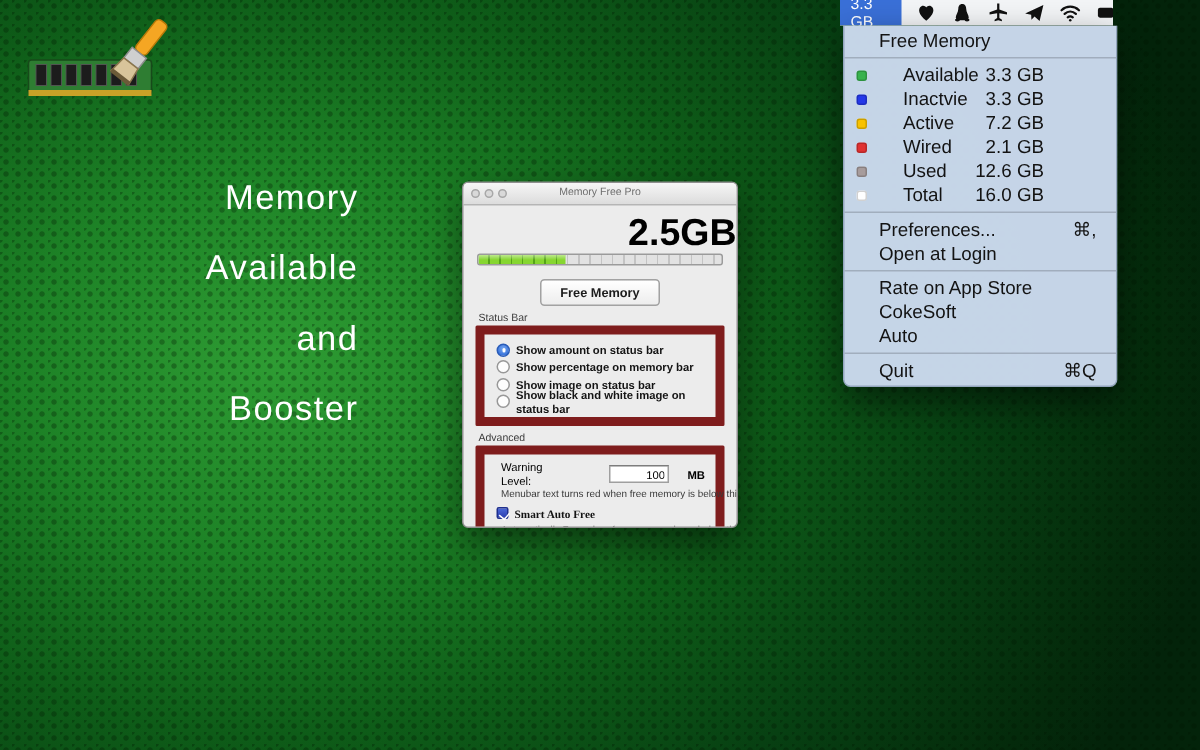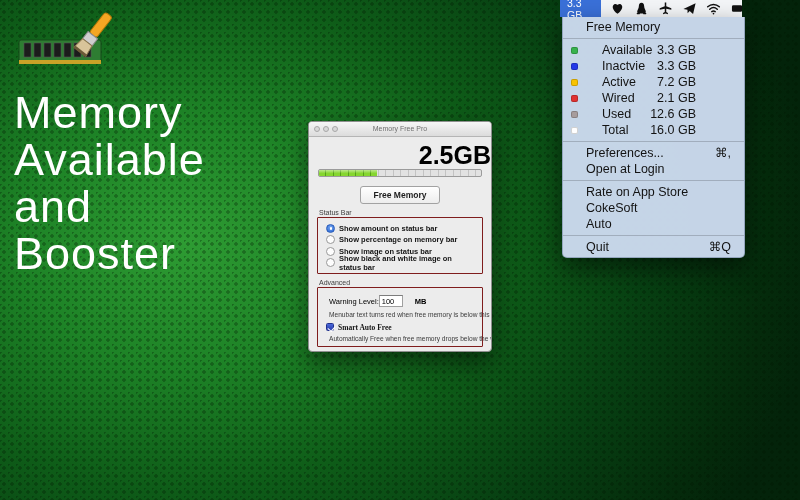--- a/index.html
+++ b/index.html
@@ -7,22 +7,22 @@
        font-family:"Liberation Sans",sans-serif;-webkit-font-smoothing:antialiased;}
 
   
   .wallpaper{position:absolute;inset:0;
     background:
       radial-gradient(circle at 4px 4px, rgba(0,22,0,.30) 1.5px, transparent 2.1px),
       radial-gradient(circle at 0px 0px, rgba(0,22,0,.30) 1.5px, transparent 2.1px),
       radial-gradient(ellipse 640px 500px at 23% 48%, #2e9c33 0%, #1d8226 26%, #0e5c18 50%, #074012 72%, #042a0b 92%, #03230a 100%);
     background-size:8px 8px,8px 8px,100% 100%;}
 
-  .heading{position:absolute;left:14px;top:89px;width:225px;text-align:left;
-    color:#fff;font-size:45px;line-height:47px;font-weight:400;letter-spacing:1px;}
+  .heading{position:absolute;left:14px;top:108px;width:225px;text-align:right;
+    color:#fff;font-size:23px;line-height:47px;font-weight:400;letter-spacing:1px;}
 
   
   .appicon{position:absolute;left:16px;top:10px;width:96px;height:68px;}
 
   
   .menubar{position:absolute;left:560px;top:0;width:182px;height:17px;background:#f3f5f7;
     display:flex;align-items:center;overflow:hidden;}
   .mb-status{height:17px;display:flex;align-items:center;padding:0 7px;
     color:#fff;font-size:10.5px;font-weight:400;}
   .mb-ico{width:15px;height:15px;margin-left:9px;flex:0 0 auto;display:block;}
@@ -56,33 +56,33 @@
   .bar .fill{position:absolute;left:0;top:0;bottom:0;
     background:
       linear-gradient(rgba(255,255,255,.45),rgba(255,255,255,0) 55%),
       repeating-linear-gradient(90deg,#86d630 0 6.5px,#55a317 6.5px 7.5px);}
   .freebtn{display:block;margin:9px auto 0;width:80px;height:18px;border:1px solid #a2a2a2;border-radius:3px;
     background:linear-gradient(#ffffff,#ededed);font-size:8.5px;font-weight:700;color:#1c1c1c;
     font-family:"Liberation Sans",sans-serif;}
 
   .group{margin:0 8px;}
   .group .glabel{font-size:7px;color:#3d3d3d;margin:5px 0 1px 2px;}
-  .gbox{border:1px solid #7f1d1d;border-radius:1px;background:transparent;padding:4px 7px 4px 8px;}
+  .gbox{border:6px solid #7f1d1d;border-radius:1px;background:transparent;padding:4px 7px 4px 8px;}
 
   .optrow{display:flex;align-items:center;height:10.5px;margin:1px 0;}
   .radio{width:9px;height:9px;border-radius:50%;background:#fdfdfd;border:1px solid #989898;
     box-sizing:border-box;margin-right:4px;position:relative;flex:0 0 auto;}
   .radio.on{background:radial-gradient(circle at 50% 35%,#7aa9ef,#3c77dd 70%);border-color:#2a5cb8;}
   .radio.on::after{content:"";position:absolute;left:2.5px;top:2.5px;width:2.5px;height:2.5px;border-radius:50%;background:#fff;}
   .optrow label,.cbrow label{font-size:7.5px;font-weight:700;color:#141414;}
 
   .wlrow{display:flex;align-items:center;height:14px;margin-top:2px;}
   .wlrow .wl{font-size:7.5px;font-weight:400;margin-left:3px;}
-  .wlrow input{width:24px;height:12px;border:1px solid #9f9f9f;border-top-color:#7d7d7d;
-    font-size:7.5px;padding:0 2px;box-sizing:border-box;font-family:"Liberation Sans",sans-serif;}
+  .wlrow input{width:40px;height:12px;margin-left:24px;border:1px solid #9f9f9f;border-top-color:#7d7d7d;
+    font-size:7.5px;padding:0 2px;box-sizing:border-box;font-family:"Liberation Sans",sans-serif;text-align:right;}
   .wlrow .unit{font-size:7.5px;font-weight:700;margin-left:12px;}
   .note{font-size:6.6px;color:#3a3a3a;margin:3px 0 0 3px;white-space:nowrap;}
   .cbrow{display:flex;margin-top:5px;font-family:Liberation Serif, serif;}
   .checkbox{width:8px;height:8px;border:1px solid #8f8f8f;background:#fdfdfd;border-radius:1.5px;
     margin-right:4px;position:relative;box-sizing:border-box;flex:0 0 auto;}
   .checkbox.on{background:linear-gradient(#4a68d8,#2b3fae);border-color:#20308d;}
   .checkbox.on::after{content:"";position:absolute;left:1.5px;top:0.5px;width:3.5px;height:4.5px;
     border-right:1.3px solid #fff;border-bottom:1.3px solid #fff;transform:rotate(40deg);}
 </style>
 </head>

